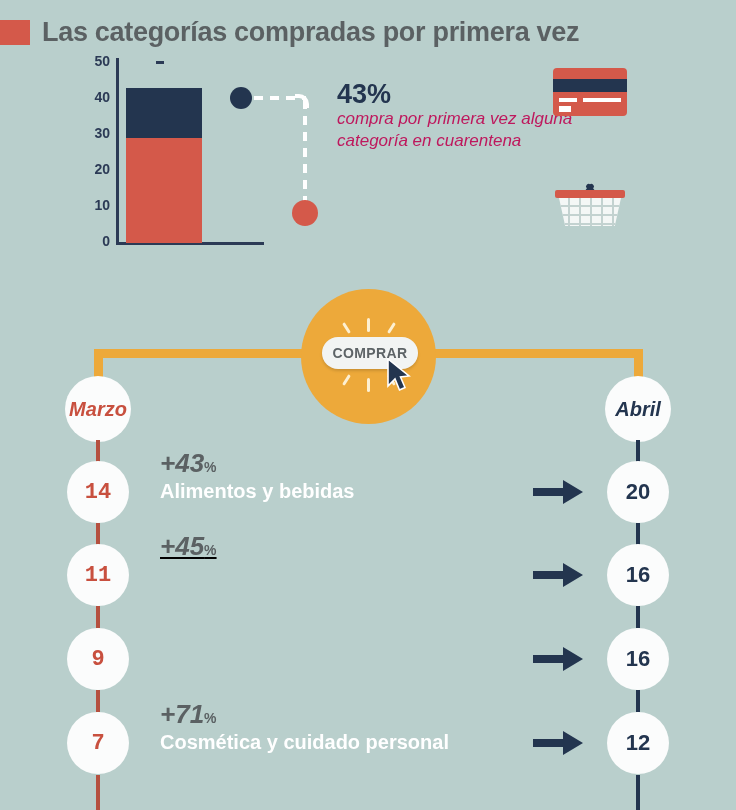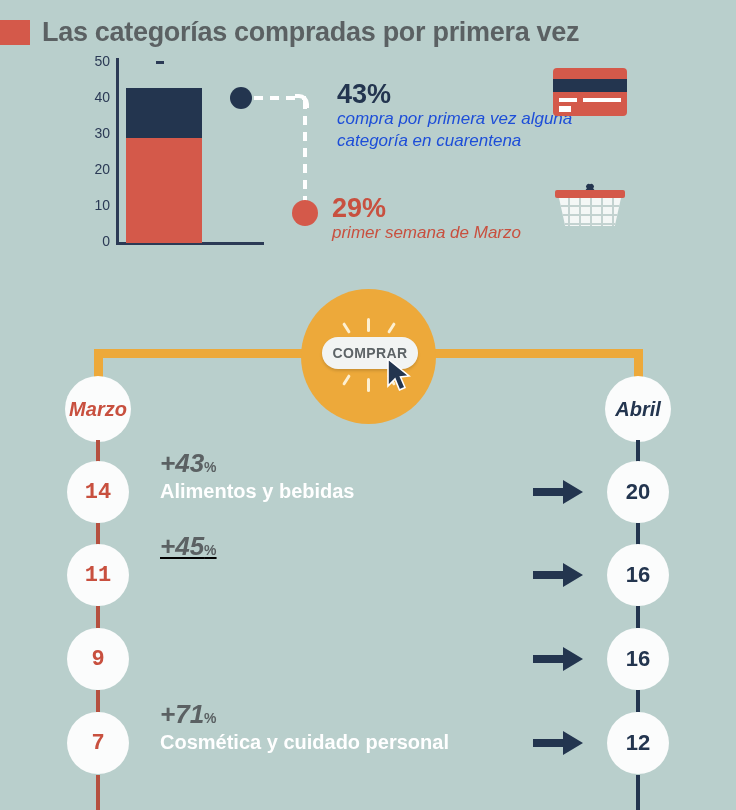--- a/index.html
+++ b/index.html
@@ -19,21 +19,21 @@
     color: #5b6163; letter-spacing: -0.3px; white-space: nowrap;
   }
 
   
   .chart { position: absolute; left: 76px; top: 58px; width: 170px; height: 195px; }
   .yaxis-line { position: absolute; left: 40px; top: 0px; width: 3px; height: 186px; background: #2b3a55; }
   .xaxis-line { position: absolute; left: 40px; top: 184px; width: 148px; height: 3px; background: #2b3a55; }
   .ytick { position: absolute; left: 40px; width: 8px; height: 3px; background: #2b3a55; }
   .ylab {
     position: absolute; right: 100%; margin-right: 6px; transform: translateY(-50%);
-    font-size: 14px; font-weight: normal; color: #2b3a55; white-space: nowrap;
+    font-size: 14px; font-weight: bold; color: #2b3a55; white-space: nowrap;
   }
   .ytickwrap { position: absolute; left: 40px; height: 3px; }
   .bar { position: absolute; left: 50px; width: 76px; }
   .bar-lower { background: #d4594a; }
   .bar-upper { background: #23354f; }
 
   
   .dot { position: absolute; border-radius: 50%; }
   .dot-navy { width: 22px; height: 22px; background: #23354f; left: 230px; top: 87px; }
   .dot-red  { width: 26px; height: 26px; background: #d4594a; left: 292px; top: 200px; }
@@ -45,21 +45,21 @@
             border-top: 4px solid #fff; border-right: 4px solid #fff; border-top-right-radius: 10px; }
 
   
   .callout { position: absolute; }
   .callout-43 { left: 337px; top: 80px; }
   .callout-29 { left: 332px; top: 194px; }
   .pct-big { font-size: 27px; font-weight: bold; line-height: 1.05; }
   .pct-43 { color: #23354f; }
   .pct-29 { color: #c8503f; }
   .pct-sub { font-size: 17px; font-style: italic; line-height: 1.28; }
-  .sub-43 { color: #1d4ed8; }
+  .sub-43 { color: #be185d; }
   .sub-29 { color: #c8503f; }
 
   
   .card-icon { position: absolute; left: 553px; top: 68px; width: 74px; height: 48px;
                background: #d4594a; border-radius: 4px; overflow: hidden; }
   .card-stripe { position: absolute; left: 0; top: 11px; width: 100%; height: 13px; background: #23354f; }
   .card-l1 { position: absolute; left: 6px; top: 30px; width: 18px; height: 4px; background: #fff; }
   .card-l2 { position: absolute; left: 30px; top: 30px; width: 38px; height: 4px; background: #fff; }
   .card-l3 { position: absolute; left: 6px; top: 38px; width: 12px; height: 6px; background: #fff; }
 
@@ -167,24 +167,20 @@
   <div class="dash-corner"></div>
   <div class="dash-v"></div>
   <div class="dot dot-red"></div>
 
   <div class="callout callout-43">
     <div class="pct-big pct-43">43%</div>
     <div class="pct-sub sub-43">compra por primera vez alguna</div>
     <div class="pct-sub sub-43">categoría en cuarentena</div>
   </div>
 
-  <div class="callout callout-29">
-    <div class="pct-big pct-29">29%</div>
-    <div class="pct-sub sub-29">primer semana de Marzo</div>
-  </div>
 
   <div class="card-icon">
     <div class="card-stripe"></div>
     <div class="card-l1"></div>
     <div class="card-l2"></div>
     <div class="card-l3"></div>
   </div>
 
   <div class="basket">
     <div class="bk-handle bk-h-l"></div>

